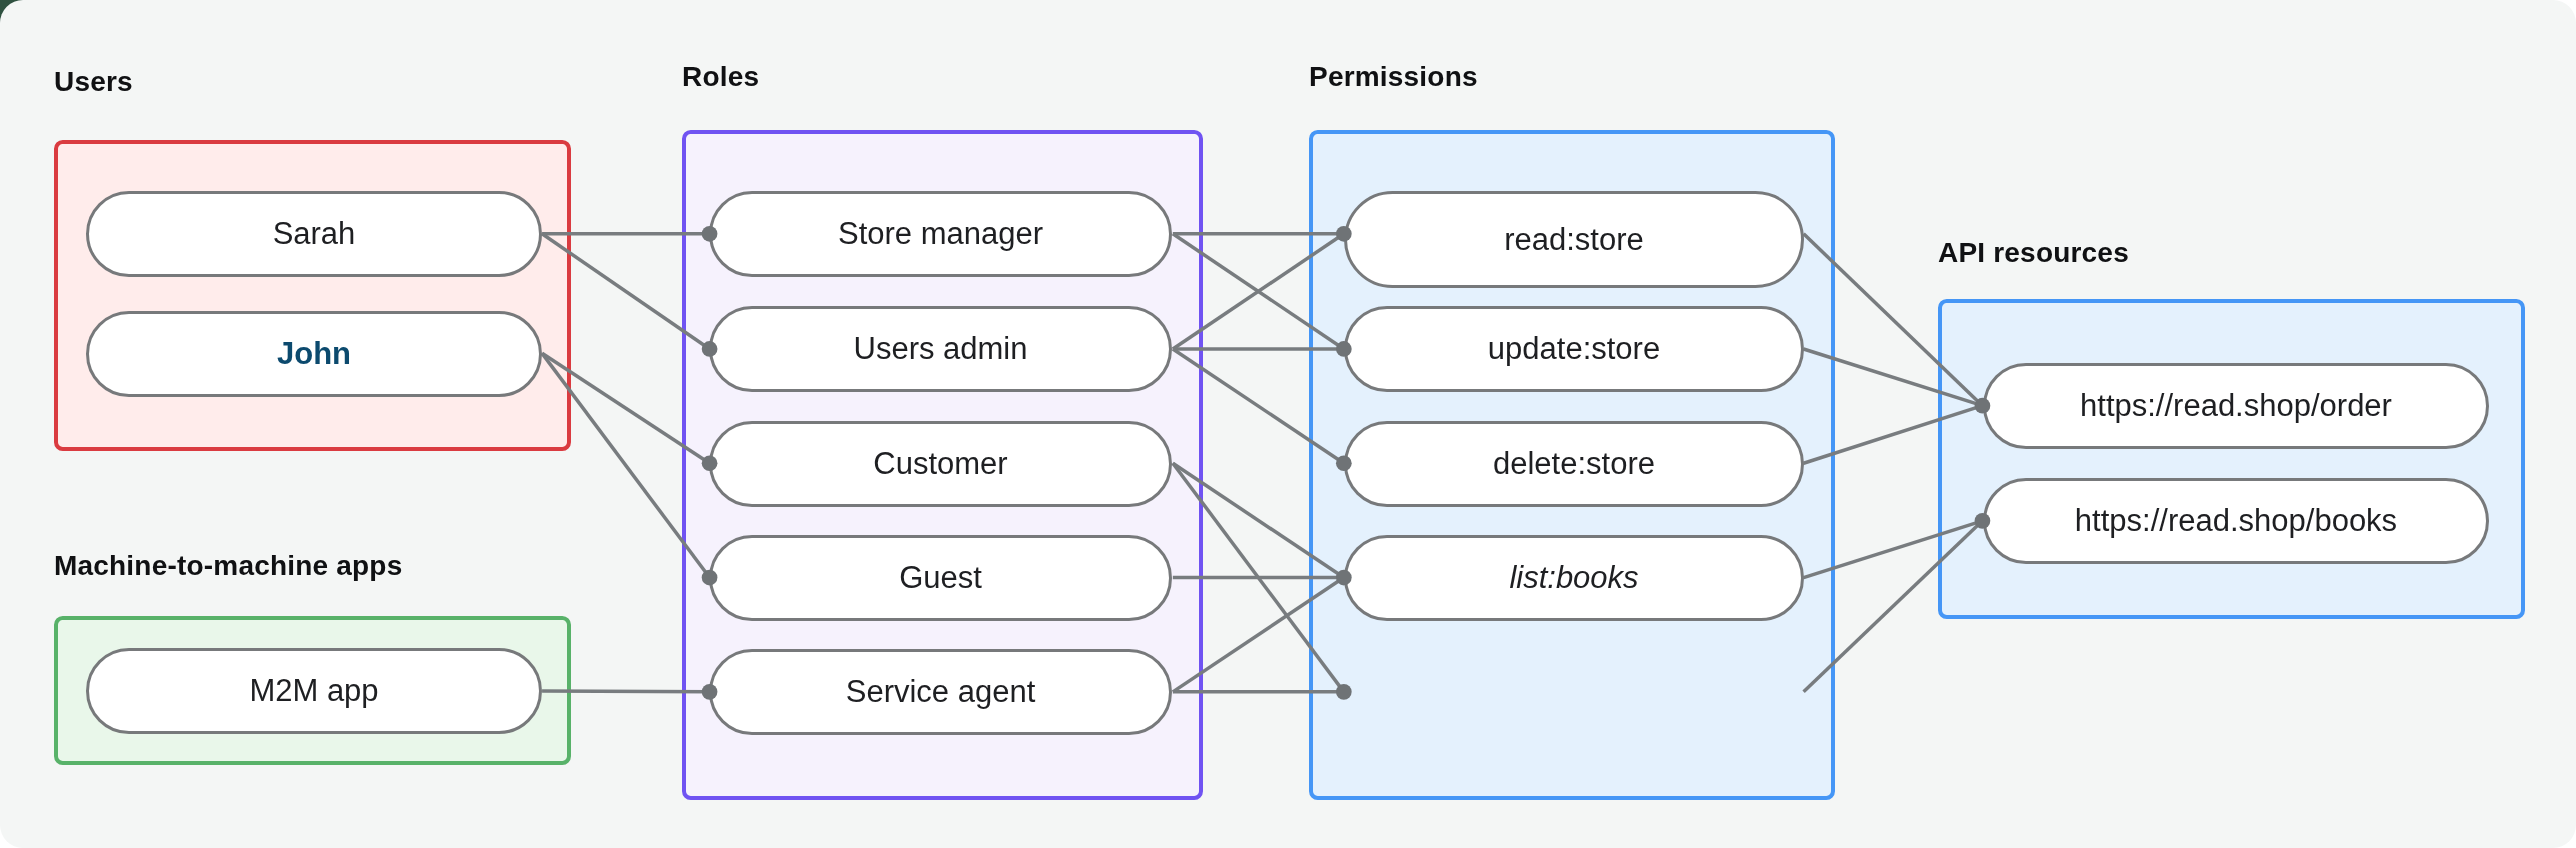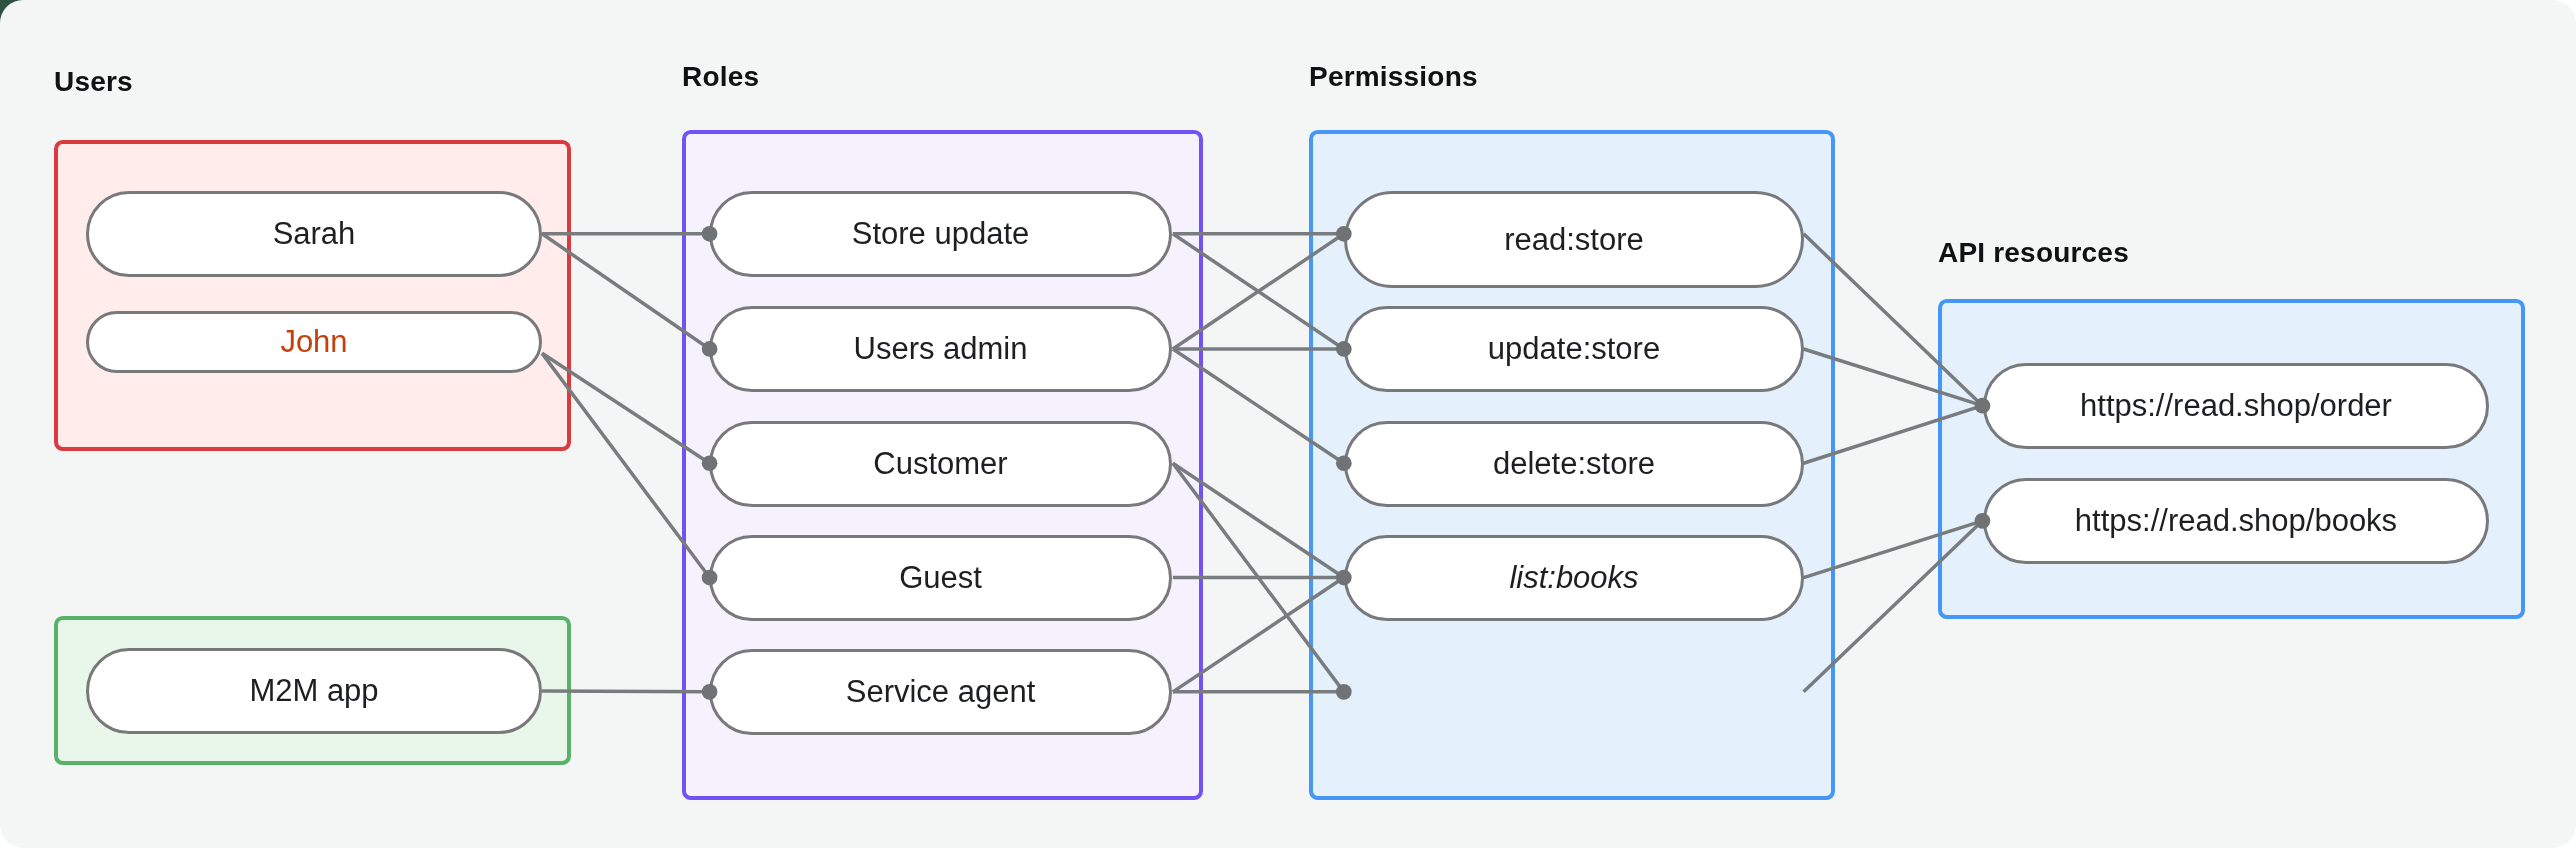--- a/index.html
+++ b/index.html
@@ -51,20 +51,21 @@
 </head>
 <body>
 
 <div class="stage">
   <div class="corner-chip" style="background: rgb(47, 81, 64);"></div>
   <div class="canvas" style="background: rgb(244, 246, 245);">
     <div class="layer" id="group-layer">
         <div class="group-box" style="left: 54px; top: 140px; width: 517px; height: 311px; border-color: rgb(218, 59, 64); background: rgb(255, 236, 235);"></div>
         <div class="group-label" style="left: 54px; top: 66px; color: rgb(16, 17, 19);">Users</div>
         <div class="group-box" style="left: 54px; top: 616px; width: 517px; height: 149px; border-color: rgb(88, 178, 105); background: rgb(233, 247, 234);"></div>
+        <div class="group-label" style="left: 54px; top: 550px; color: rgb(16, 17, 19);">Machine-to-machine apps</div>
         <div class="group-box" style="left: 682px; top: 130px; width: 521px; height: 670px; border-color: rgb(112, 83, 242); background: rgb(246, 242, 253);"></div>
         <div class="group-label" style="left: 682px; top: 61px; color: rgb(16, 17, 19);">Roles</div>
         <div class="group-box" style="left: 1309px; top: 130px; width: 526px; height: 670px; border-color: rgb(69, 150, 246); background: rgb(228, 241, 253);"></div>
         <div class="group-label" style="left: 1309px; top: 61px; color: rgb(16, 17, 19);">Permissions</div>
         <div class="group-box" style="left: 1938px; top: 299px; width: 587px; height: 320px; border-color: rgb(69, 150, 246); background: rgb(228, 241, 253);"></div>
         <div class="group-label" style="left: 1938px; top: 237px; color: rgb(16, 17, 19);">API resources</div>
       </div>
     <svg class="edges" id="edge-svg" width="2576" height="848" viewBox="0 0 2952 972">
         <line x1="621" y1="268" x2="813" y2="268" stroke="#787c7f" stroke-width="4"></line>
         <line x1="621" y1="268" x2="813" y2="400" stroke="#787c7f" stroke-width="4"></line>
@@ -82,23 +83,23 @@
         <line x1="1344" y1="793" x2="1540" y2="662" stroke="#787c7f" stroke-width="4"></line>
         <line x1="1344" y1="793" x2="1540" y2="793" stroke="#787c7f" stroke-width="4"></line>
         <line x1="2067" y1="268" x2="2272" y2="465" stroke="#787c7f" stroke-width="4"></line>
         <line x1="2067" y1="400" x2="2272" y2="465" stroke="#787c7f" stroke-width="4"></line>
         <line x1="2067" y1="531" x2="2272" y2="465" stroke="#787c7f" stroke-width="4"></line>
         <line x1="2067" y1="662" x2="2272" y2="597" stroke="#787c7f" stroke-width="4"></line>
         <line x1="2067" y1="793" x2="2272" y2="597" stroke="#787c7f" stroke-width="4"></line>
       </svg>
     <div class="layer" id="node-layer">
         <div class="node-pill" style="left: 86px; top: 191px; width: 456px; height: 86px; background: rgb(255, 255, 255); border-color: rgb(119, 121, 123); color: rgb(30, 31, 34);">Sarah</div>
-        <div class="node-pill" style="left: 86px; top: 311px; width: 456px; height: 62px; background: rgb(255, 255, 255); border-color: rgb(119, 121, 123); color: #c2410c;">John</div>
+        <div class="node-pill" style="left: 86px; top: 311px; width: 456px; height: 86px; background: rgb(255, 255, 255); border-color: rgb(119, 121, 123); color: #0c4a6e; font-weight: bold;">John</div>
         <div class="node-pill" style="left: 86px; top: 648px; width: 456px; height: 86px; background: rgb(255, 255, 255); border-color: rgb(119, 121, 123); color: rgb(30, 31, 34);">M2M app</div>
-        <div class="node-pill" style="left: 709px; top: 191px; width: 463px; height: 86px; background: rgb(255, 255, 255); border-color: rgb(119, 121, 123); color: rgb(30, 31, 34);">Store update</div>
+        <div class="node-pill" style="left: 709px; top: 191px; width: 463px; height: 86px; background: rgb(255, 255, 255); border-color: rgb(119, 121, 123); color: rgb(30, 31, 34);">Store manager</div>
         <div class="node-pill" style="left: 709px; top: 306px; width: 463px; height: 86px; background: rgb(255, 255, 255); border-color: rgb(119, 121, 123); color: rgb(30, 31, 34);">Users admin</div>
         <div class="node-pill" style="left: 709px; top: 421px; width: 463px; height: 86px; background: rgb(255, 255, 255); border-color: rgb(119, 121, 123); color: rgb(30, 31, 34);">Customer</div>
         <div class="node-pill" style="left: 709px; top: 535px; width: 463px; height: 86px; background: rgb(255, 255, 255); border-color: rgb(119, 121, 123); color: rgb(30, 31, 34);">Guest</div>
         <div class="node-pill" style="left: 709px; top: 649px; width: 463px; height: 86px; background: rgb(255, 255, 255); border-color: rgb(119, 121, 123); color: rgb(30, 31, 34);">Service agent</div>
         <div class="node-pill" style="left: 1344px; top: 191px; width: 460px; height: 97px; background: rgb(255, 255, 255); border-color: rgb(119, 121, 123); color: rgb(30, 31, 34);">read:store</div>
         <div class="node-pill" style="left: 1344px; top: 306px; width: 460px; height: 86px; background: rgb(255, 255, 255); border-color: rgb(119, 121, 123); color: rgb(30, 31, 34);">update:store</div>
         <div class="node-pill" style="left: 1344px; top: 421px; width: 460px; height: 86px; background: rgb(255, 255, 255); border-color: rgb(119, 121, 123); color: rgb(30, 31, 34);">delete:store</div>
         <div class="node-pill" style="left: 1344px; top: 535px; width: 460px; height: 86px; background: rgb(255, 255, 255); border-color: rgb(119, 121, 123); color: rgb(30, 31, 34); font-style: italic;">list:books</div>
         <div class="node-pill" style="left: 1983px; top: 363px; width: 506px; height: 86px; background: rgb(255, 255, 255); border-color: rgb(119, 121, 123); color: rgb(30, 31, 34);">https://read.shop/order</div>
         <div class="node-pill" style="left: 1983px; top: 478px; width: 506px; height: 86px; background: rgb(255, 255, 255); border-color: rgb(119, 121, 123); color: rgb(30, 31, 34);">https://read.shop/books</div>

